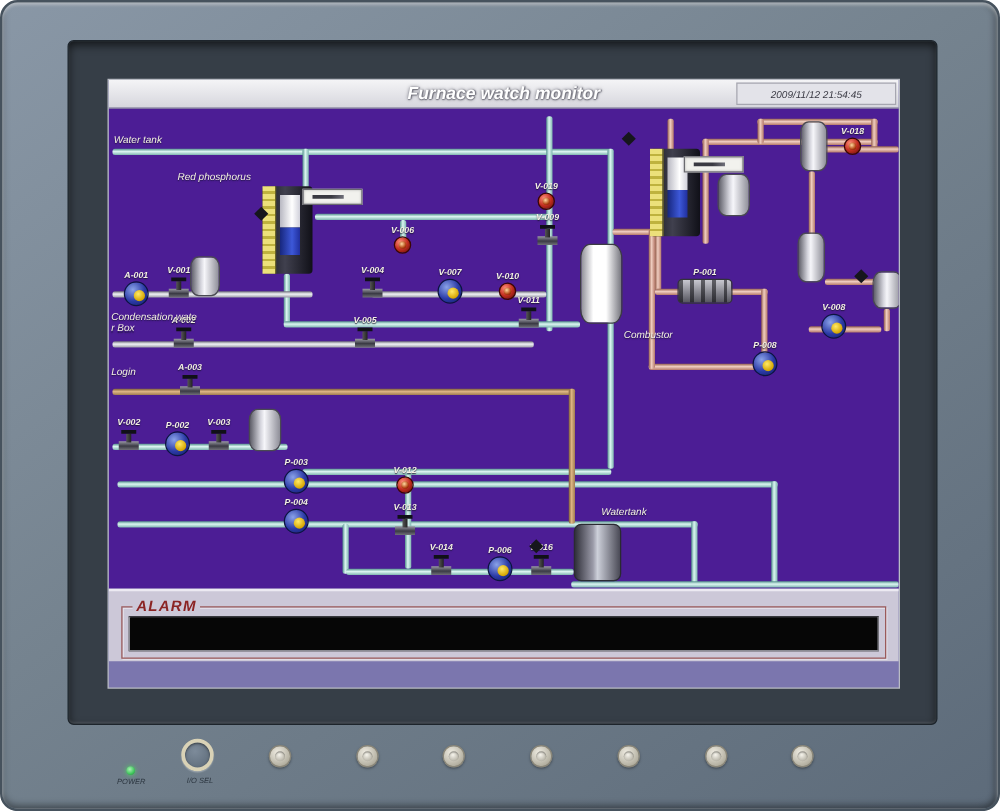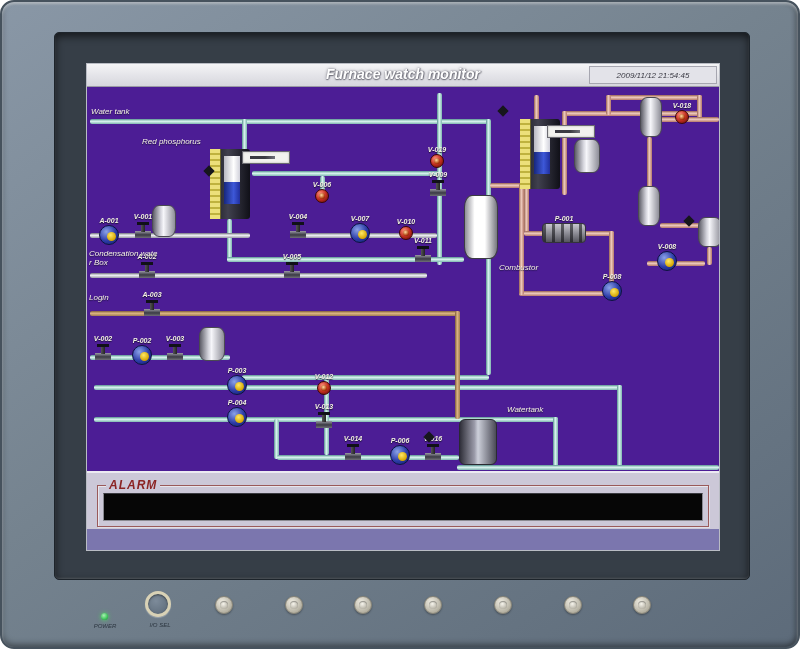--- a/index.html
+++ b/index.html
@@ -239,21 +239,21 @@
         <div class="eq eq-sensor" style="left: 118px; top: 80px; width: 8px; height: 8px; position: absolute;"></div>
         <div class="eq eq-sensor" style="left: 412px; top: 20px; width: 8px; height: 8px; position: absolute;"></div>
         <div class="eq eq-sensor" style="left: 598px; top: 130px; width: 8px; height: 8px; position: absolute;"></div>
         <div class="eq eq-sensor" style="left: 338px; top: 346px; width: 8px; height: 8px; position: absolute;"></div>
         <div class="dlabel" style="left: 4px; top: 20px;">Water tank</div>
         <div class="dlabel" style="left: 55px; top: 50px;">Red phosphorus</div>
         <div class="dlabel" style="left: 2px; top: 162px;">Condensation wate
 r Box</div>
         <div class="dlabel" style="left: 2px; top: 206px;">Login</div>
         <div class="dlabel" style="left: 412px; top: 176px;">Combustor</div>
-        <div class="dlabel" style="left: 420px; top: 318px;">Watertank</div>
+        <div class="dlabel" style="left: 394px; top: 318px;">Watertank</div>
       </div>
 
     <div class="alarmstrip">
       <div class="groupbox">
         <span class="alarmlabel">ALARM</span>
         <div class="blackbox"></div>
       </div>
     </div>
 
   </div>

